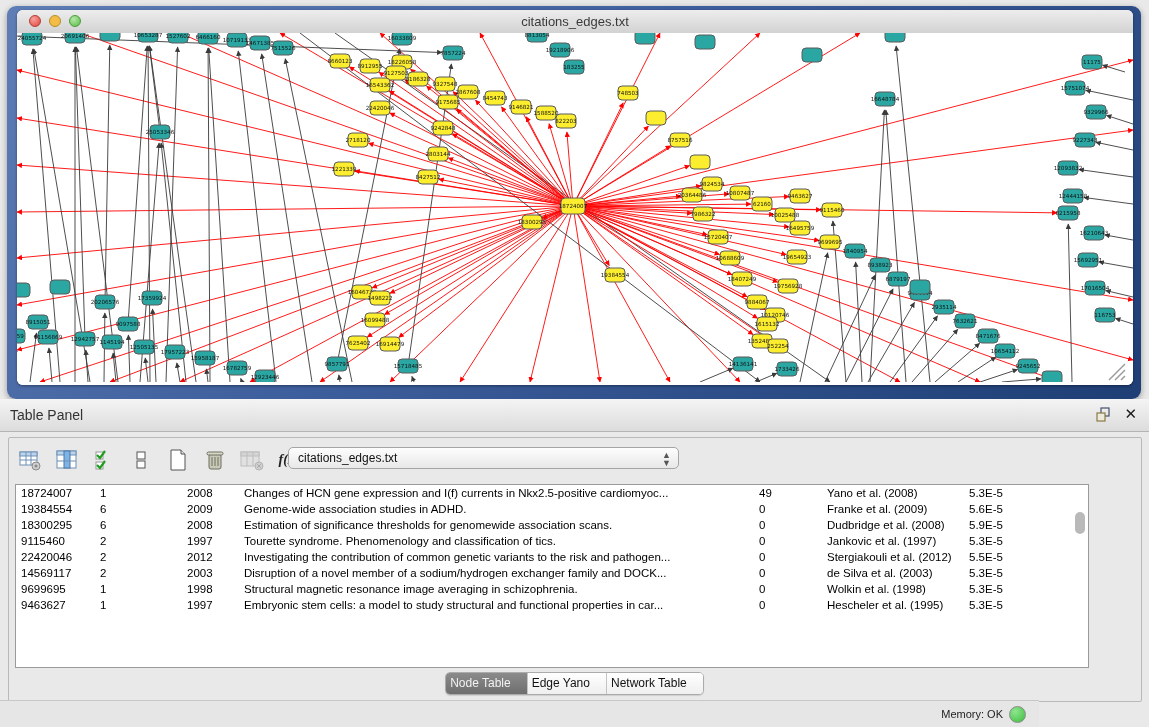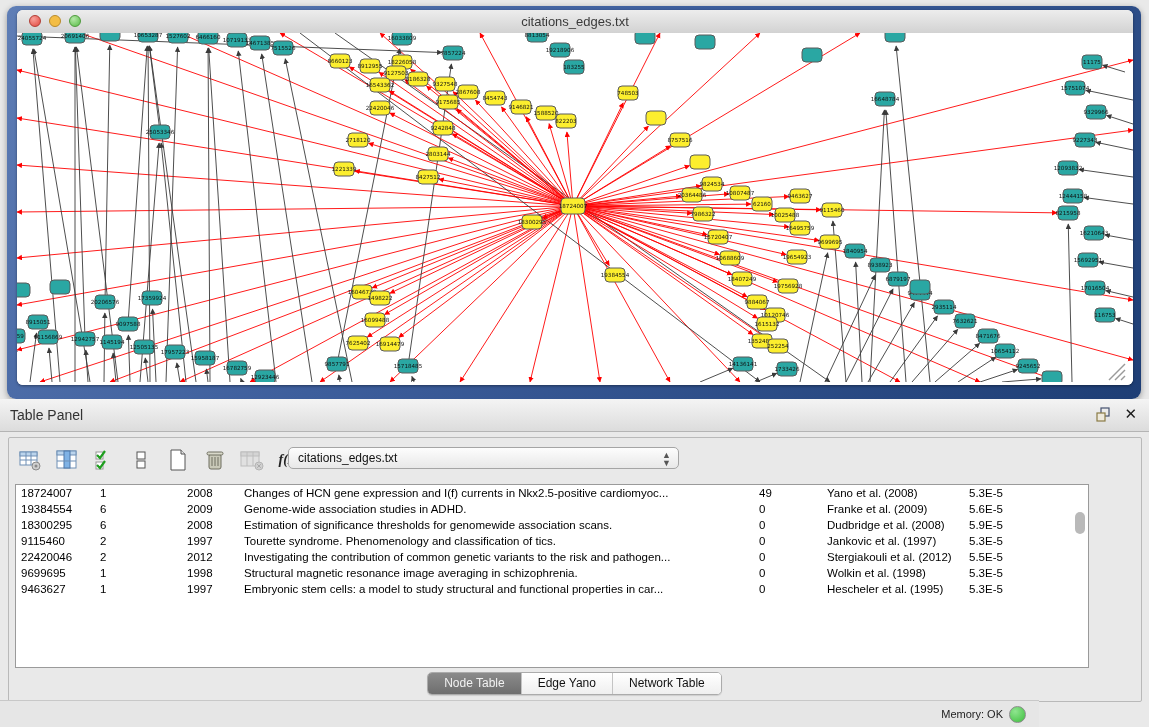--- a/index.html
+++ b/index.html
@@ -30,21 +30,21 @@
   .combo-arrows{position:absolute;right:7px;top:3px;font-size:9px;color:#555;line-height:8px;text-align:center;}
   
   .grid-wrap{position:absolute;left:6px;top:46px;width:1074px;height:184px;background:#fff;border:1px solid #9A9A9A;box-sizing:border-box;overflow:hidden;}
   table.grid{border-collapse:collapse;table-layout:fixed;width:1072px;font-size:11.5px;color:#000;}
   table.grid th{background:#CBE3F1;border-right:1px solid #9FB9CB;border-bottom:1px solid #8FA8BC;font-weight:normal;font-size:12px;height:21px;padding:0 2px;white-space:nowrap;overflow:hidden;}
   table.grid td{height:16px;padding:0 0 0 5px;white-space:nowrap;overflow:hidden;border:none;}
   .vscroll{position:absolute;right:3px;top:27px;width:10px;height:22px;background:#B9B9B9;border-radius:5px;}
   
   .tabbar{position:absolute;left:0;top:672px;width:1149px;display:flex;justify-content:center;}
   .seg{display:flex;border:1px solid #ABABAB;border-radius:5px;overflow:hidden;background:#fff;height:21px;box-shadow:0 1px 1px rgba(0,0,0,.12);}
-  .seg .tab{padding:3px 16px 0 16px;font-size:12px;color:#111;border-right:1px solid #C4C4C4;background:linear-gradient(#FFFFFF,#EFEFEF);box-sizing:border-box;}
+  .seg .tab{padding:3px 16px 0 4px;font-size:12px;color:#111;border-right:1px solid #C4C4C4;background:linear-gradient(#FFFFFF,#EFEFEF);box-sizing:border-box;}
   .seg .tab:last-child{border-right:none;}
   .seg .tab.active{background:linear-gradient(#8B8B8B,#6E6E6E);color:#F2F2F2;}
   
   .statusbar{position:absolute;left:0;top:700px;width:1039px;height:27px;background:#E6E6E6;border-top:1px solid #C8C8C8;}
   .mem-label{position:absolute;right:36px;top:7px;font-size:11px;color:#222;}
   .mem-dot{position:absolute;right:13px;top:5px;width:15px;height:15px;border-radius:50%;background:radial-gradient(circle at 35% 30%,#8FE58F,#3DBE3D);border:1px solid #8A8A8A;}
   svg text{font-family:"DejaVu Sans","Liberation Sans",sans-serif;}
 </style>
 </head>
 <body>
@@ -795,20 +795,29 @@
           <tr>
             <td>22420046</td>
             <td>2</td>
             <td>2012</td>
             <td>Investigating the contribution of common genetic variants to the risk and pathogen...</td>
             <td>0</td>
             <td>Stergiakouli et al. (2012)</td>
             <td>5.5E-5</td>
           </tr>
           <tr>
+            <td>14569117</td>
+            <td>2</td>
+            <td>2003</td>
+            <td>Disruption of a novel member of a sodium/hydrogen exchanger family and DOCK...</td>
+            <td>0</td>
+            <td>de Silva et al. (2003)</td>
+            <td>5.3E-5</td>
+          </tr>
+          <tr>
             <td>9699695</td>
             <td>1</td>
             <td>1998</td>
             <td>Structural magnetic resonance image averaging in schizophrenia.</td>
             <td>0</td>
             <td>Wolkin et al. (1998)</td>
             <td>5.3E-5</td>
           </tr>
           <tr>
             <td>9463627</td>

